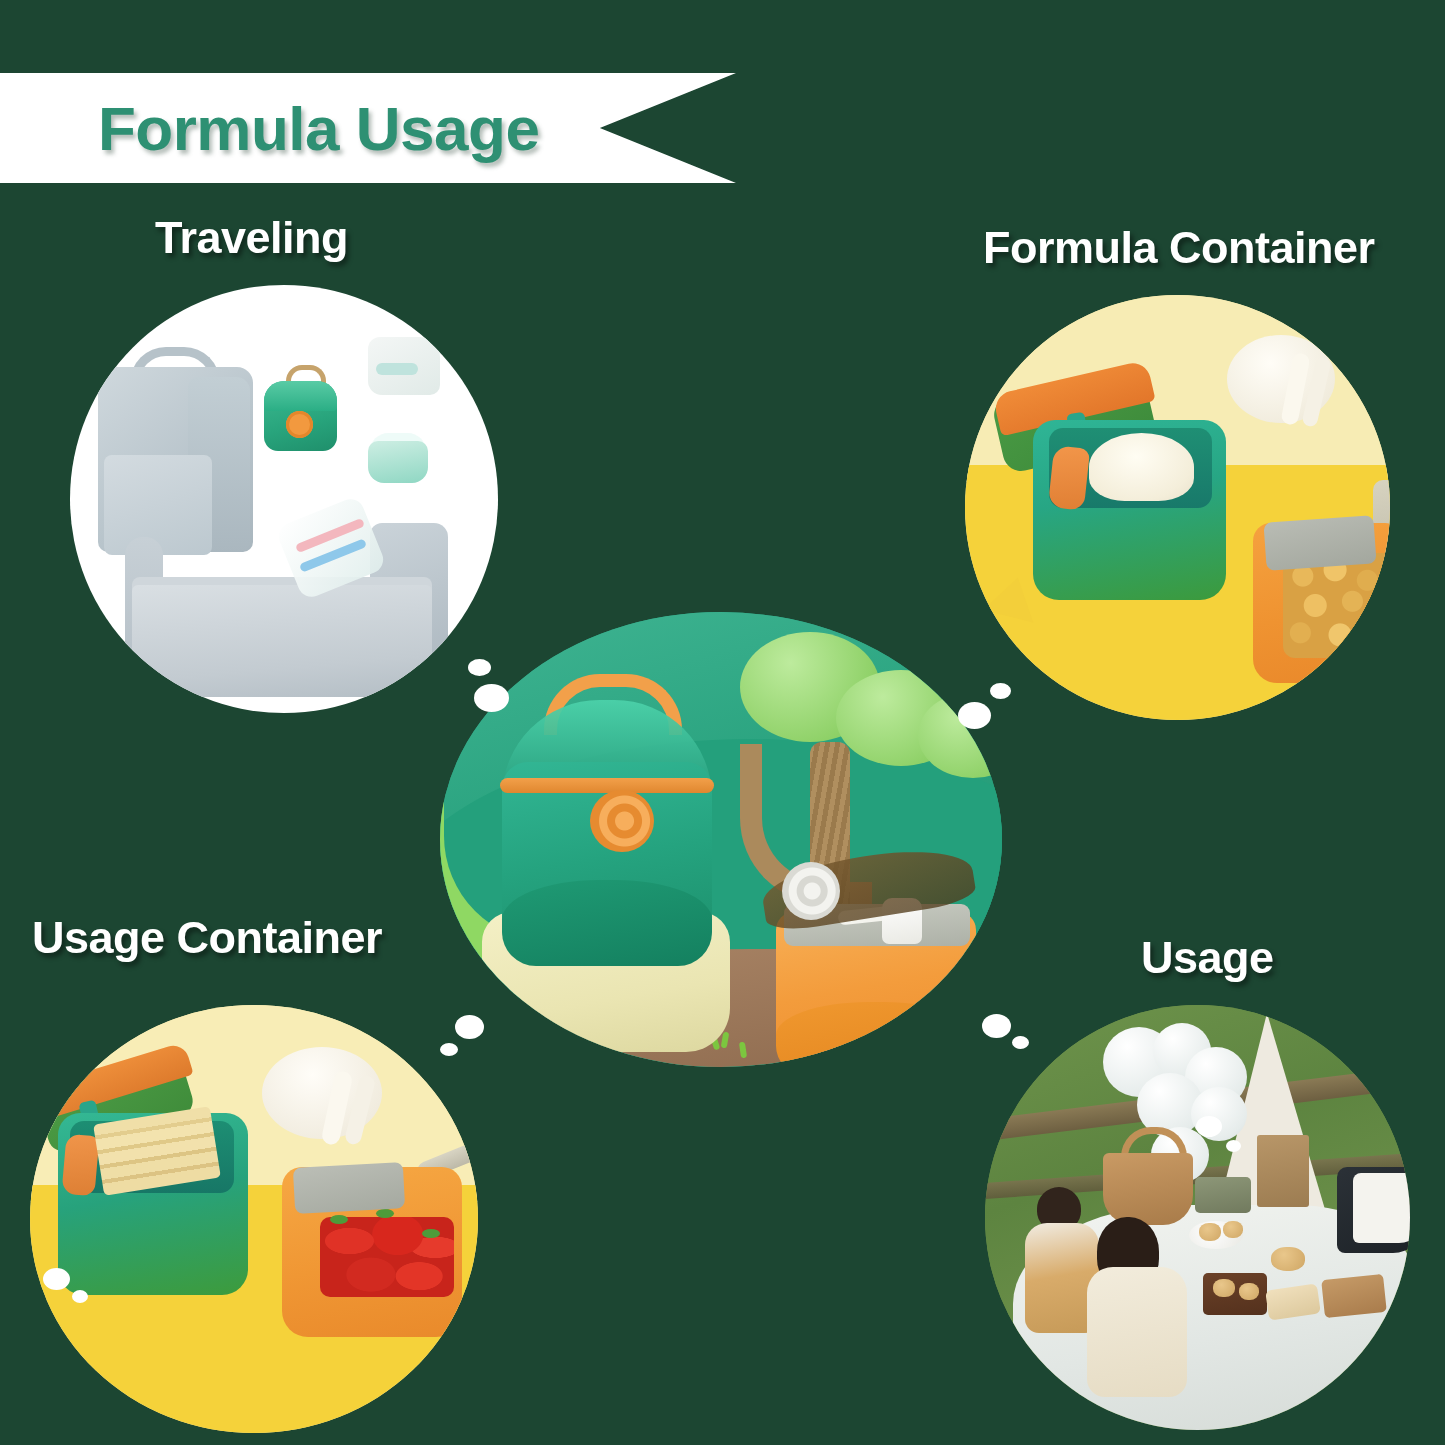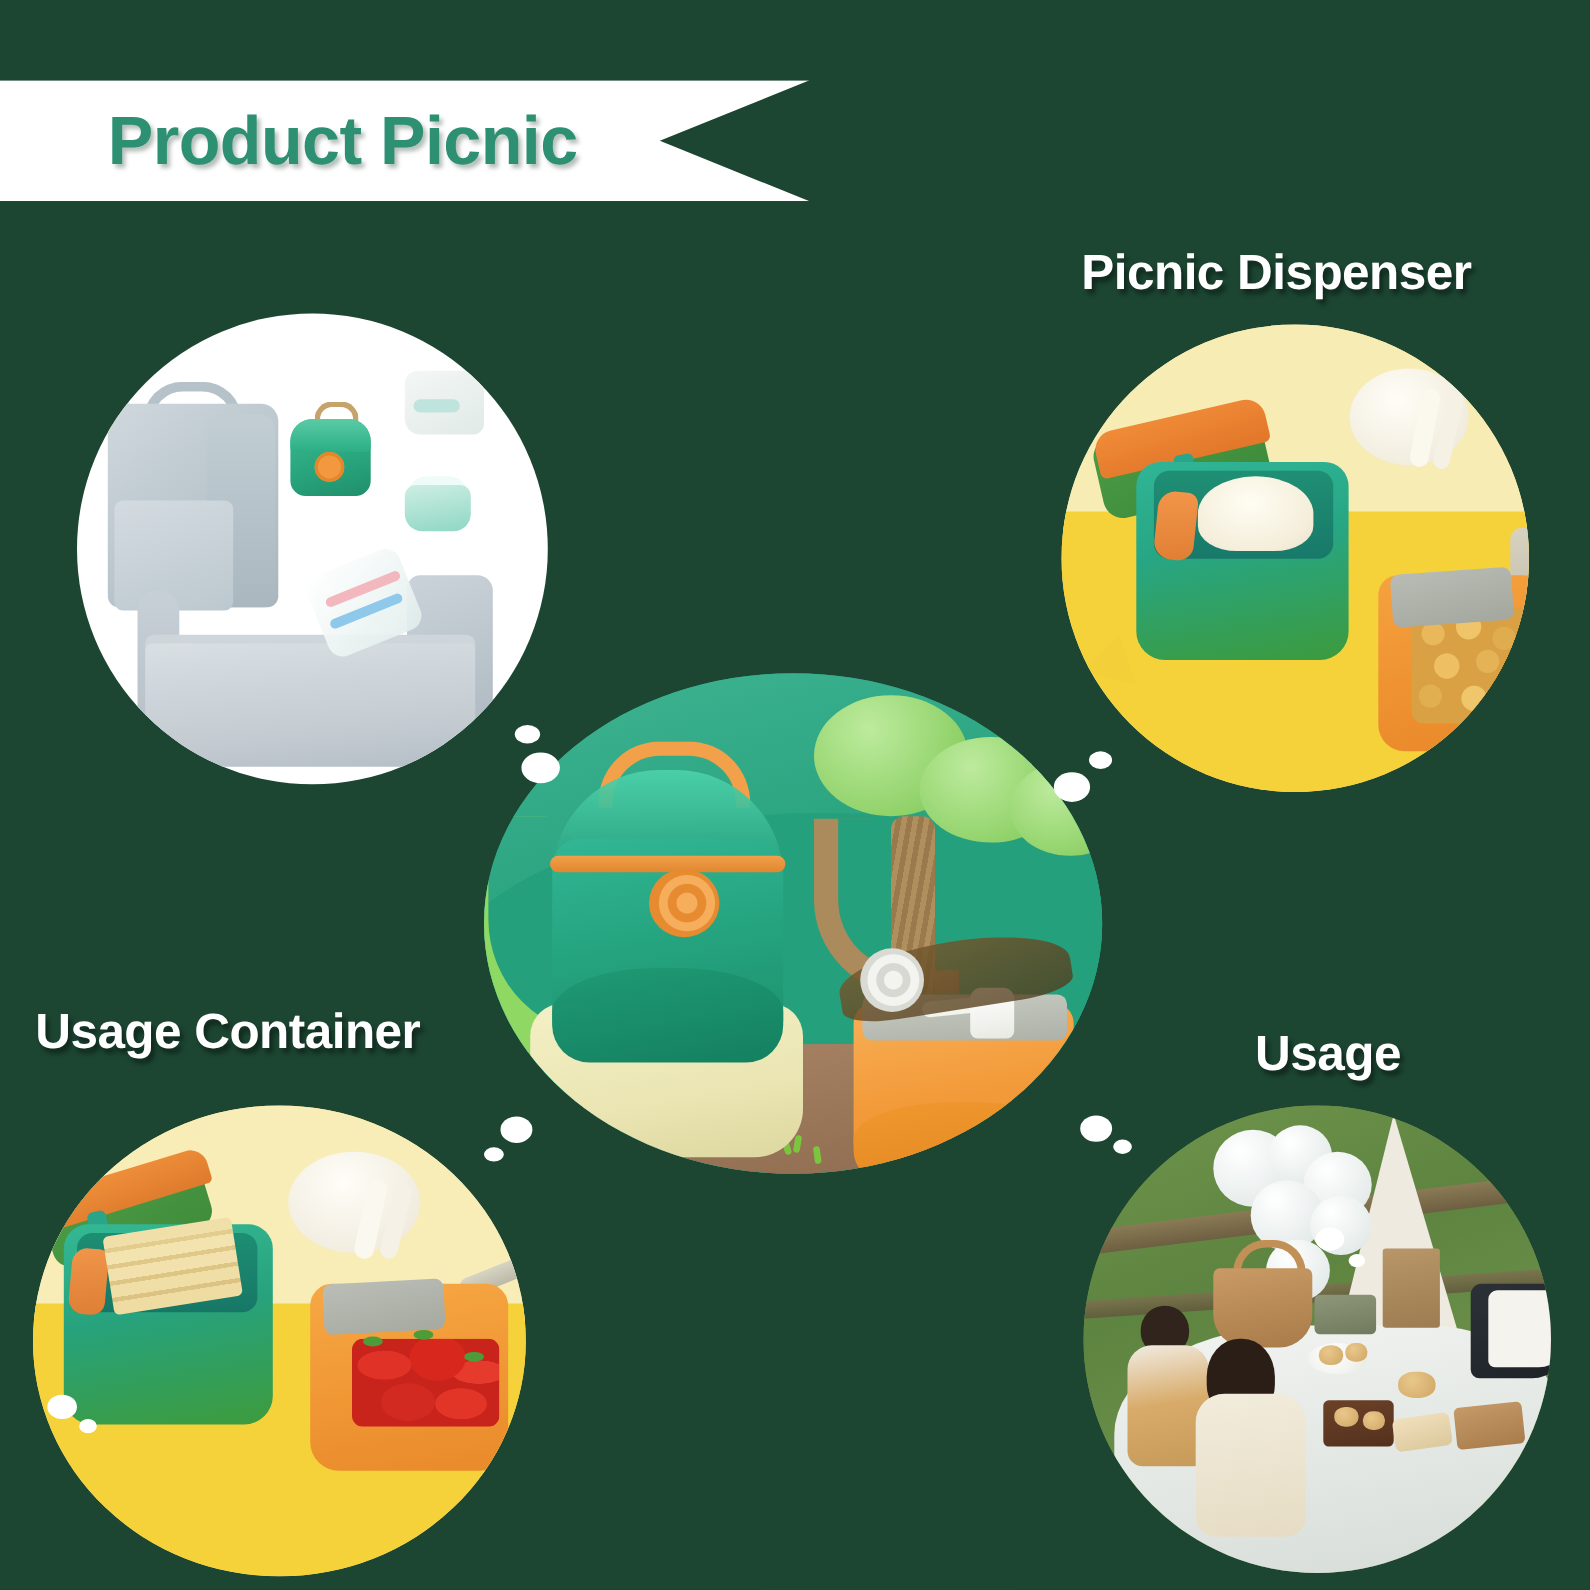--- a/index.html
+++ b/index.html
@@ -553,24 +553,25 @@
 
   
   .deco-dot { position: absolute; background: #ffffff; border-radius: 50%; }
 </style>
 </head>
 <body>
 
 <div id="page">
 
   <div id="header-banner">
-    <div id="banner-title">Product Picnic</div>
+    <div id="banner-title">Formula Usage</div>
   </div>
 
-  <div class="section-label" id="label-formula">Picnic Dispenser</div>
+  <div class="section-label" id="label-traveling">Traveling</div>
+  <div class="section-label" id="label-formula">Formula Container</div>
   <div class="section-label" id="label-snack">Usage Container</div>
   <div class="section-label" id="label-picnic">Usage</div>
 
   <div class="photo-circle" id="circle-traveling">
     <div class="tv-bag-handle"></div>
     <div class="tv-bag-main"></div>
     <div class="tv-bag-side"></div>
     <div class="tv-bag-pocket"></div>
     <div class="tv-strap"></div>
     <div class="tv-bassinet-end"></div>

